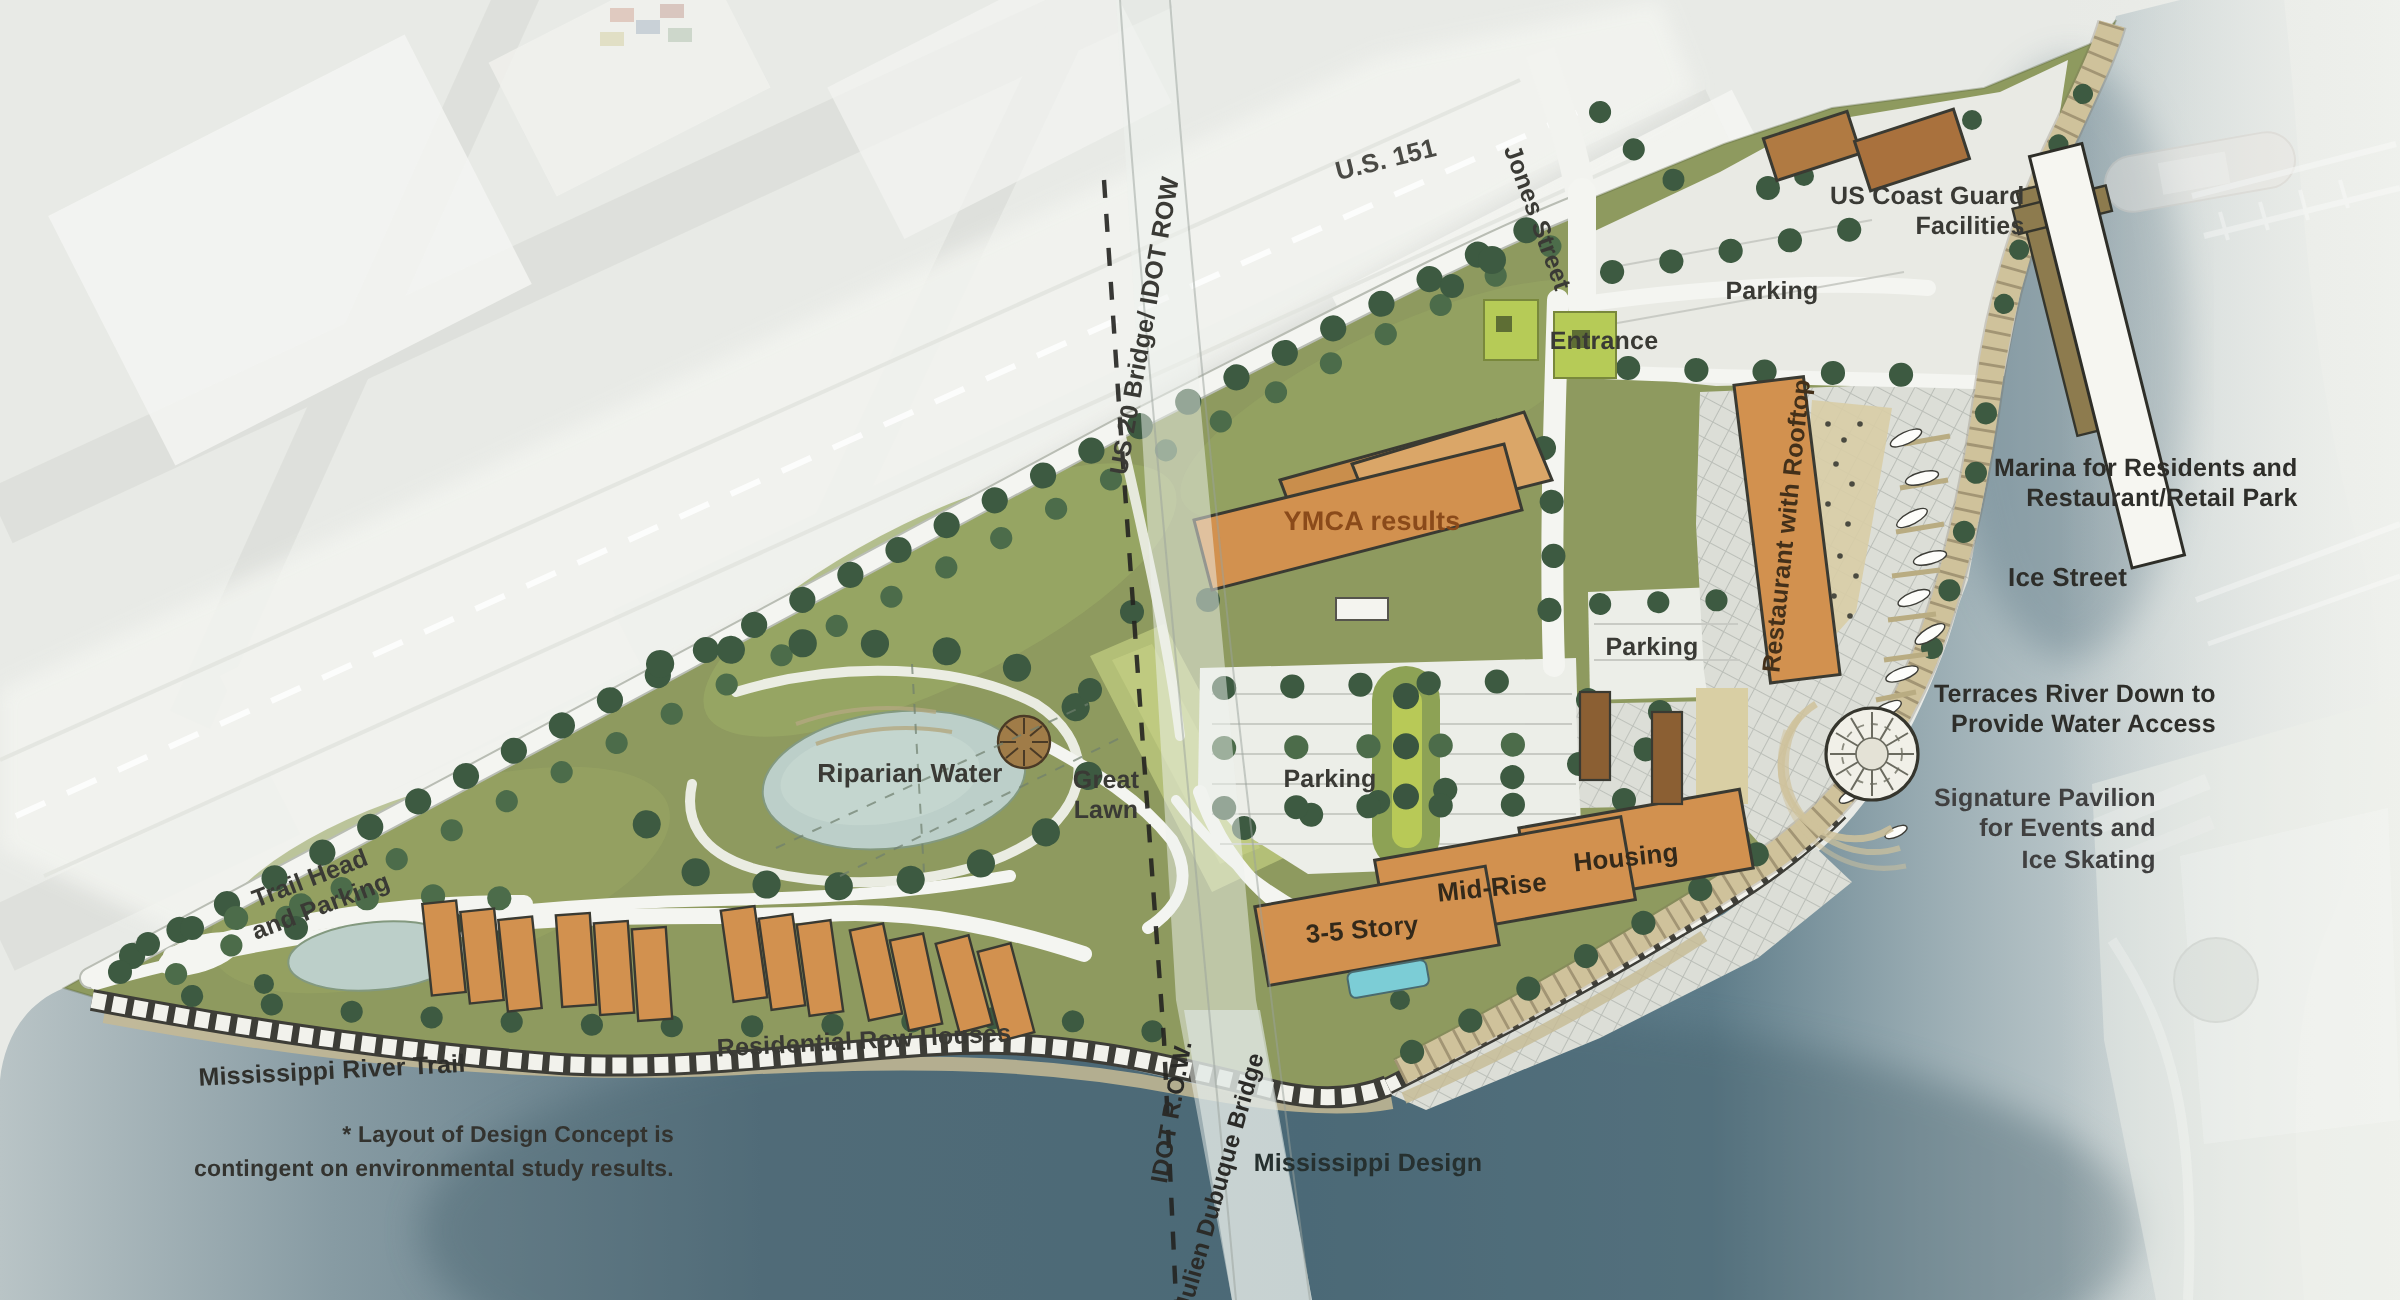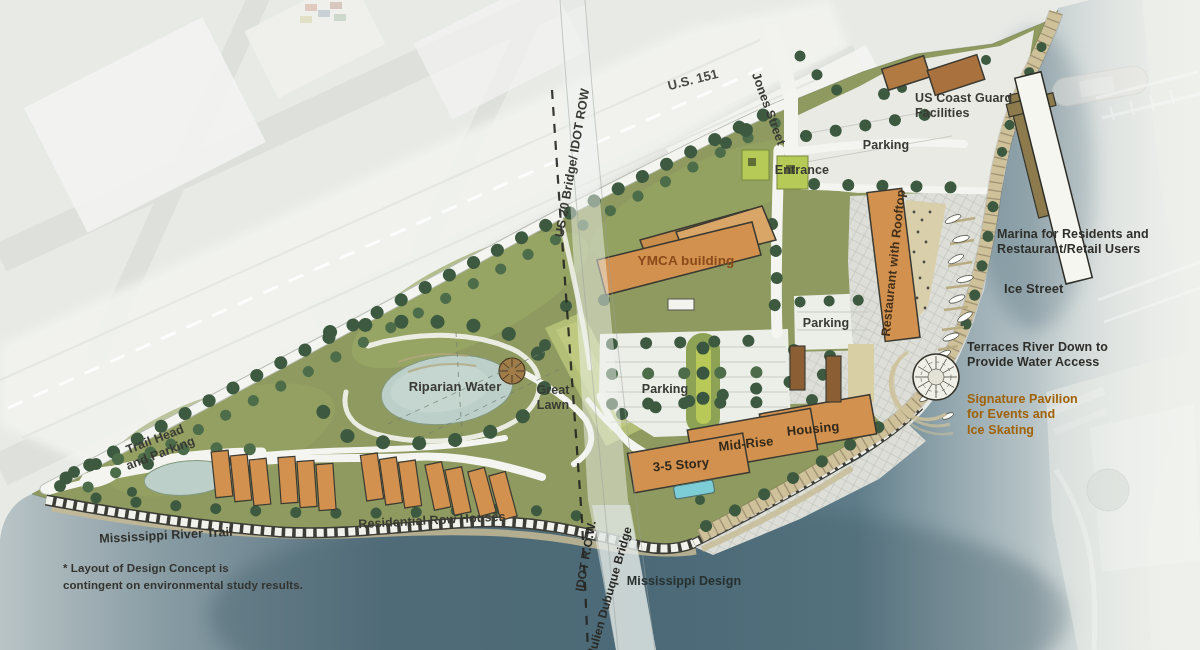--- a/index.html
+++ b/index.html
@@ -2,37 +2,37 @@
 <html><head>
 <meta charset="utf-8">
 <style>
   html,body{margin:0;padding:0;background:#dfe2de;}
   #canvas{position:relative;width:1200px;height:650px;overflow:hidden;background:#e8eae6;
           font-family:"Liberation Sans",sans-serif;}
   #canvas svg{position:absolute;left:0;top:0;}
   .lbl{position:absolute;font-weight:600;font-size:12.5px;color:#3a3a35;line-height:1.22;
        white-space:pre-line;text-align:center;transform:translate(-50%,-50%);letter-spacing:.1px;
        pointer-events:none;}
-  .blk{transform:none;text-align:left;}
+  .blk{transform:none;text-align:right;}
   .r-m14{transform:translate(-50%,-50%) rotate(-14deg);}
   .r-70{transform:translate(-50%,-50%) rotate(70deg);}
   .r-m80{transform:translate(-50%,-50%) rotate(-80deg);white-space:nowrap;}
   .r-m84{transform:translate(-50%,-50%) rotate(-84deg);white-space:nowrap;}
   .r-m74{transform:translate(-50%,-50%) rotate(-74deg);white-space:nowrap;}
   .r-m21{transform:translate(-50%,-50%) rotate(-21deg);}
   .r-m6{transform:translate(-50%,-50%) rotate(-6deg);}
   .r-m5{transform:translate(-50%,-50%) rotate(-5deg);}
   .r-m3{transform:translate(-50%,-50%) rotate(-3deg);}
   .brown{color:#8a4a1a;}
   .dkbrown{color:#43301a;}
   .bldg{color:#33291a;}
   .fs13{font-size:13px;}
   .fs135{font-size:13.5px;}
   .fs12{font-size:12px;}
-  .fs115{font-size:11.5px;line-height:1.45;}
+  .fs115{font-size:11.5px;line-height:1.45;margin-left:34px;}
 </style>
 </head>
 <body>
 
 <div id="canvas">
 
 <svg viewBox="0 0 1200 650" width="1200" height="650">
   <defs>
     <linearGradient id="wg" x1="0" y1="0" x2="1" y2="0">
       <stop offset="0" stop-color="#b9c4c6"></stop>
@@ -342,29 +342,29 @@
   <path d="M552,90 L560,210 L572,380 L582,520 L588,650" stroke="#232320" stroke-width="2.2" stroke-dasharray="9 8" fill="none" opacity=".9"></path>
 </svg>
 
 <div class="lbl r-m14 fs13" style="left:693px;top:80px;color:#4a4a45;">U.S. 151</div>
 <div class="lbl r-70" style="left:768px;top:109px;">Jones Street</div>
 <div class="lbl r-m80" style="left:573px;top:163px;">US 20 Bridge/ IDOT ROW</div>
 <div class="lbl blk" style="left:915px;top:91px;">US Coast Guard
 Facilities</div>
 <div class="lbl" style="left:886px;top:146px;">Parking</div>
 <div class="lbl" style="left:790px;top:171px;margin-left:12px;">Entrance</div>
-<div class="lbl brown fs135" style="left:686px;top:261px;">YMCA building</div>
+<div class="lbl brown fs135" style="left:686px;top:261px;">YMCA results</div>
 <div class="lbl r-m84 dkbrown" style="left:894px;top:263px;">Restaurant with Rooftop</div>
 <div class="lbl blk" style="left:997px;top:227px;color:#2e2e2a;">Marina for Residents and
-Restaurant/Retail Users</div>
+Restaurant/Retail Park</div>
 <div class="lbl blk fs13" style="left:1004px;top:281px;color:#2e2e2a;">Ice Street</div>
 <div class="lbl" style="left:826px;top:324px;">Parking</div>
 <div class="lbl blk" style="left:967px;top:340px;color:#2e2e2a;">Terraces River Down to
 Provide Water Access</div>
-<div class="lbl blk" style="left:967px;top:392px;color:#a16207;">Signature Pavilion
+<div class="lbl blk" style="left:967px;top:392px;color:#404040;">Signature Pavilion
 for Events and
 Ice Skating</div>
 <div class="lbl" style="left:553px;top:374px;margin-top:24px;">Great
 Lawn</div>
 <div class="lbl fs13" style="left:455px;top:387px;">Riparian Water</div>
 <div class="lbl" style="left:665px;top:390px;">Parking</div>
 <div class="lbl r-m6 bldg fs13" style="left:813px;top:429px;">Housing</div>
 <div class="lbl r-m6 bldg fs13" style="left:746px;top:444px;">Mid-Rise</div>
 <div class="lbl r-m5 bldg fs13" style="left:681px;top:465px;">3-5 Story</div>
 <div class="lbl r-m21" style="left:158px;top:447px;">Trail Head

